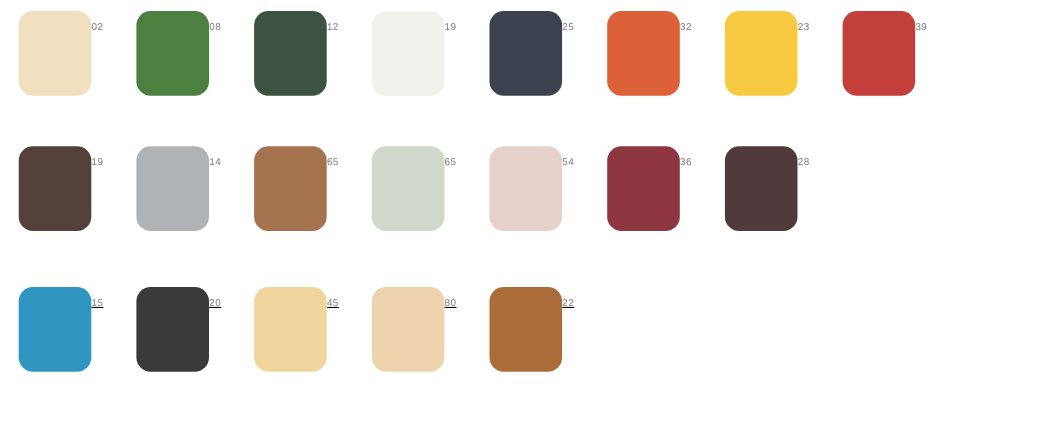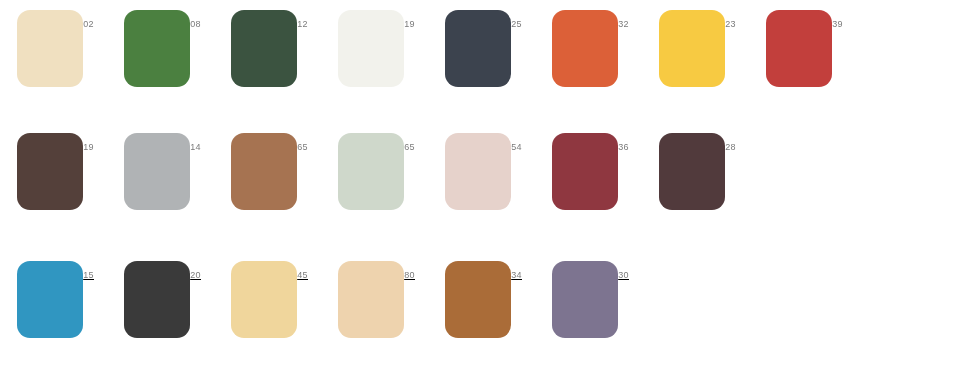--- a/index.html
+++ b/index.html
@@ -135,20 +135,16 @@
       <div class="swatch-cell">
         <div class="swatch-chip" style="background-color: rgb(240, 214, 156);"></div>
         <div class="swatch-label">45</div>
       </div>
       <div class="swatch-cell">
         <div class="swatch-chip" style="background-color: rgb(238, 211, 174);"></div>
         <div class="swatch-label">80</div>
       </div>
       <div class="swatch-cell">
         <div class="swatch-chip" style="background-color: rgb(170, 108, 56);"></div>
-        <div class="swatch-label">34</div>
-      </div>
-      <div class="swatch-cell">
-        <div class="swatch-chip" style="background-color: rgb(125, 116, 144);"></div>
-        <div class="swatch-label">30</div>
+        <div class="swatch-label">22</div>
       </div>
     </div>
 </div>
 
 </body></html>

